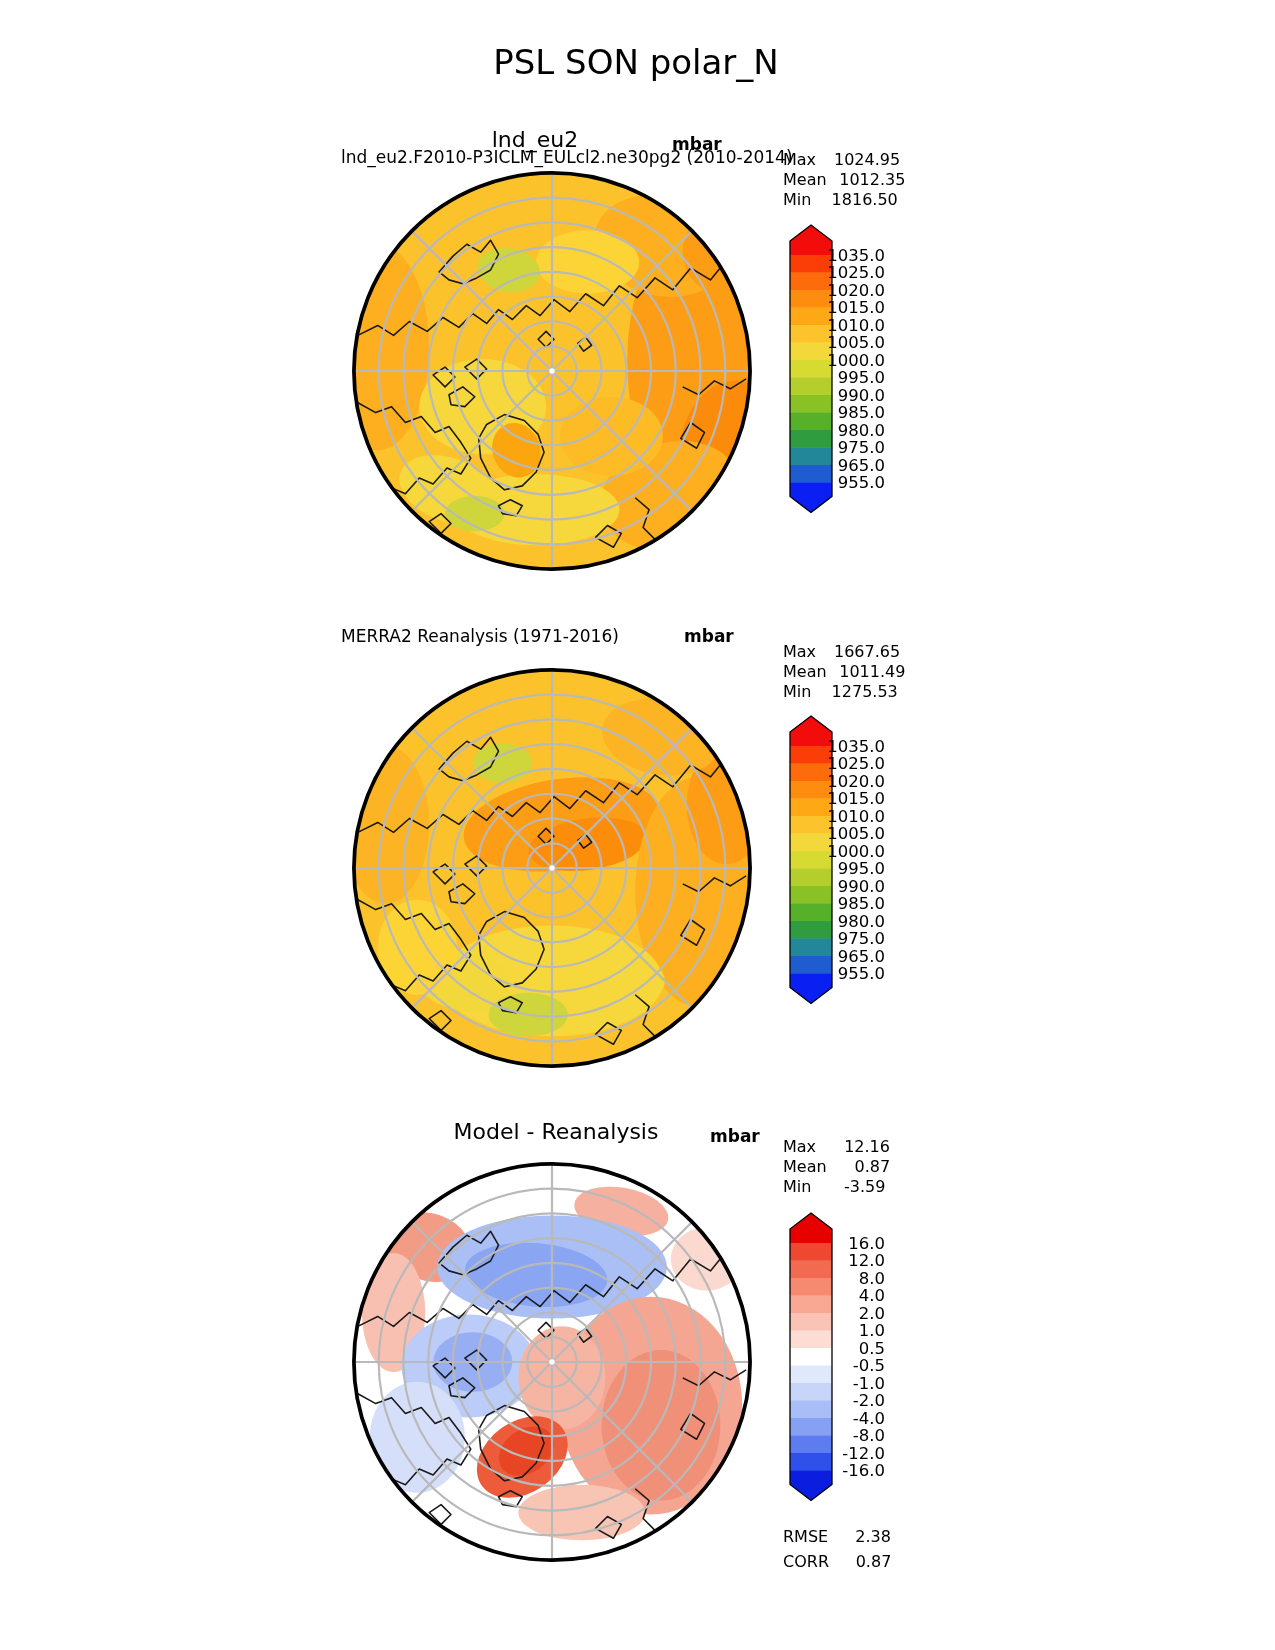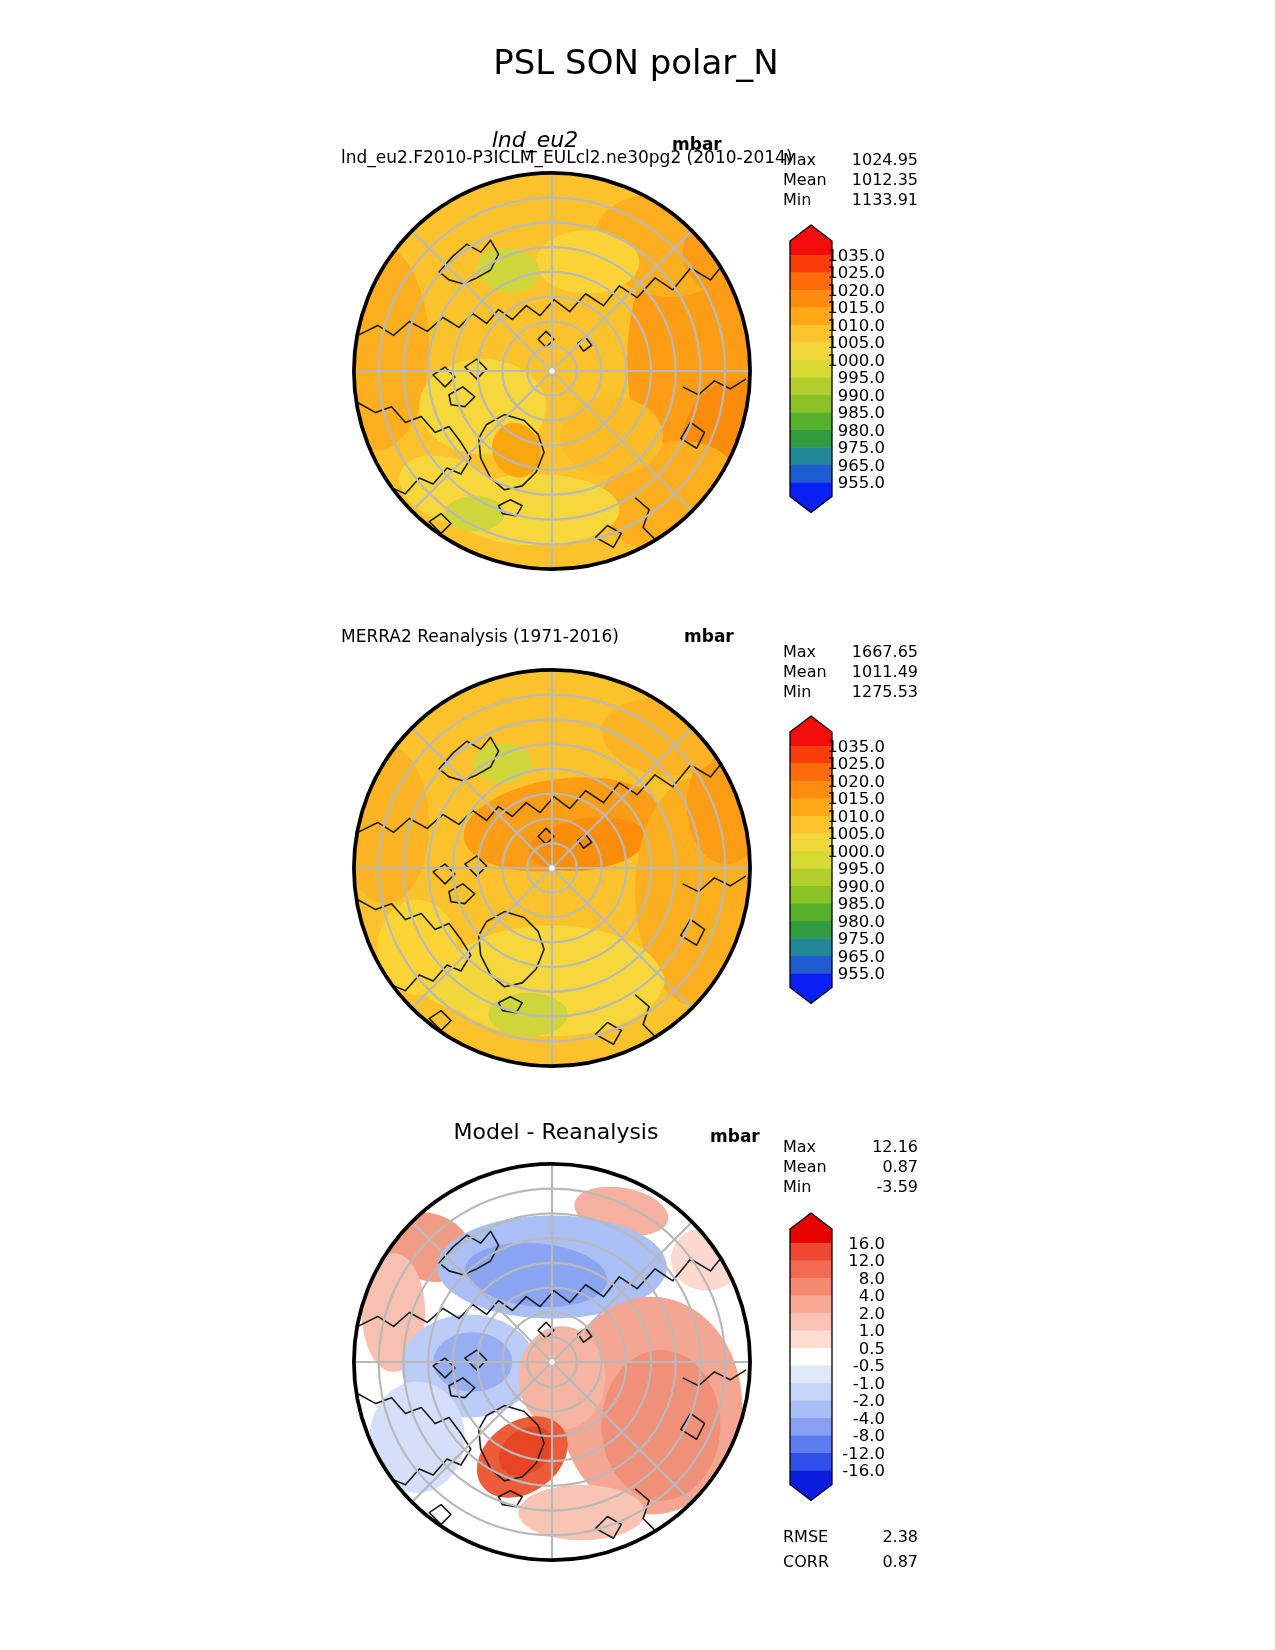--- a/index.html
+++ b/index.html
@@ -5,27 +5,27 @@
   html,body{margin:0;padding:0;background:#fff;}
   .page{position:relative;width:1154px;height:1650px;background:#ffffff;overflow:hidden;
         font-family:"DejaVu Sans","Liberation Sans",sans-serif;color:#000;}
   .abs{position:absolute;white-space:nowrap;}
   .fig-title{font-size:34px;left:636px;top:42px;transform:translateX(-50%);}
   .t-left{font-size:17px;}
   .t-center{font-size:22px;transform:translateX(-50%);}
   .t-units{font-size:17px;font-weight:bold;}
   .stats{position:absolute;left:783px;width:135px;font-size:16px;}
   .srow{display:flex;justify-content:space-between;height:20px;line-height:20px;}
-  .sval{text-align:right;flex:1;}
+  .sval{text-align:center;flex:1;}
   .metrics{position:absolute;left:783px;width:135px;font-size:16px;}
   .mrow{display:flex;justify-content:space-between;height:25px;line-height:25px;}
   .map{position:absolute;}
   .cbar{position:absolute;left:789px;width:150px;}
   
-  #t-left-0{left:341px;top:134px;margin-top:13px;} #t-center-0{left:535px;top:127px;font-style:italic;} #t-units-0{left:672px;top:134px;}
+  #t-left-0{left:341px;top:134px;margin-top:13px;} #t-center-0{left:535px;top:127px;} #t-units-0{left:672px;top:134px;}
   #stats-0{top:150px;} #map-0{left:346px;top:165px;} #cbar-0{top:224px;}
   #t-left-1{left:341px;top:626px;} #t-units-1{left:684px;top:626px;}
   #stats-1{top:642px;} #map-1{left:346px;top:662px;} #cbar-1{top:715px;}
   #t-center-2{left:556px;top:1119px;} #t-units-2{left:710px;top:1126px;}
   #stats-2{top:1137px;} #map-2{left:346px;top:1156px;} #cbar-2{top:1212px;}
   #metrics-2{top:1524px;}
 </style>
 </head>
 <body>
 
@@ -40,21 +40,21 @@
     <div class="srow">
         <span>Max</span>
         <span class="sval">1024.95</span>
       </div>
     <div class="srow">
         <span>Mean</span>
         <span class="sval">1012.35</span>
       </div>
     <div class="srow">
         <span>Min</span>
-        <span class="sval">1133.91</span>
+        <span class="sval">1816.50</span>
       </div>
   </div>
   <div class="map" id="map-0"><svg viewBox="-104 -104 208 208" width="412" height="412">
         <defs>
           <clipPath id="clip0">
             <circle cx="0" cy="0" r="100"></circle>
           </clipPath>
         </defs>
         <g clip-path="url(#clip0)">
           <circle cx="0" cy="0" r="100" fill="#fcc22c"></circle>

